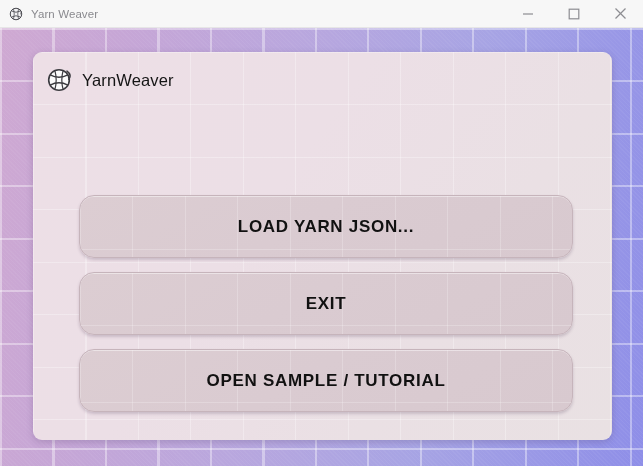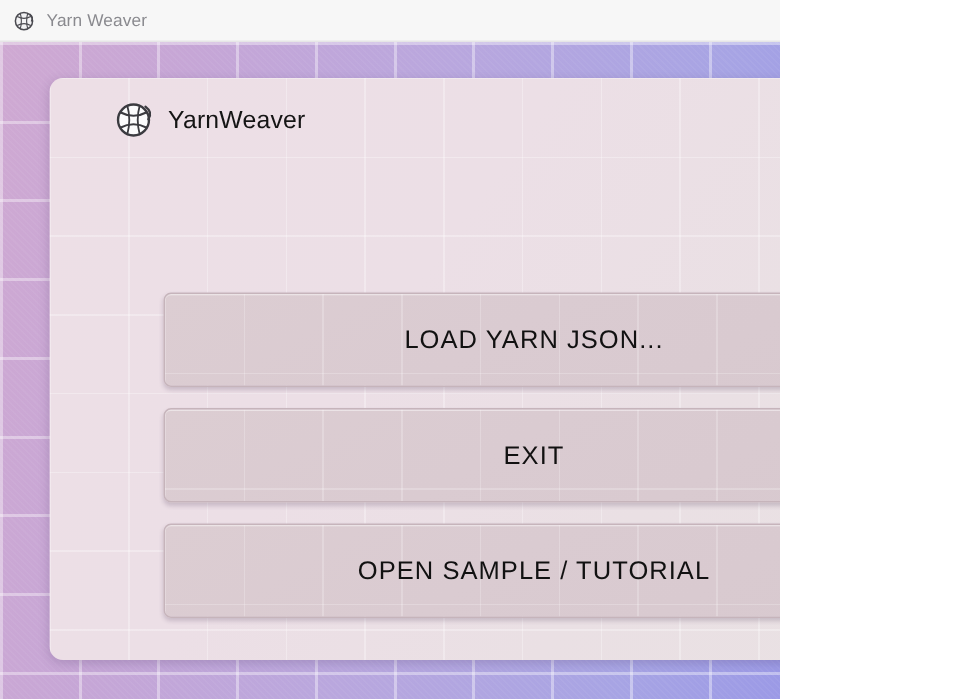--- a/index.html
+++ b/index.html
@@ -6,21 +6,21 @@
     margin: 0;
     padding: 0;
     width: 643px;
     height: 466px;
     overflow: hidden;
     font-family: "Liberation Sans", sans-serif;
   }
 
   #app-window {
     position: relative;
-    width: 520px;
+    width: 643px;
     height: 466px;
     background: #ffffff;
     overflow: hidden;
   }
 
   
   #titlebar {
     position: absolute;
     left: 0;
     top: 0;
@@ -124,21 +124,20 @@
         rgba(0,0,0,0) 52.5px),
       linear-gradient(125deg, #eddfe6 0%, #ecdfe6 40%, #eae0e4 70%, #e9e1e3 100%);
     box-shadow: 0 2px 7px rgba(70,50,90,0.22);
     overflow: hidden;
     z-index: 10;
   }
 
   #card-inner {
     position: absolute;
     inset: 0;
-    margin-left: 30px;
   }
 
   
   #card-header {
     position: absolute;
     left: 11px;
     top: 11px;
     display: flex;
     align-items: center;
     height: 34px;
@@ -169,41 +168,41 @@
     flex-direction: column;
     gap: 14px;
   }
 
   .menu-button {
     position: relative;
     height: 63px;
     width: 100%;
     box-sizing: border-box;
     border: 1px solid #c6b4bb;
-    border-radius: 5px;
+    border-radius: 15px;
     background:
       repeating-linear-gradient(to right,
         rgba(255,255,255,0.22) 0px,
         rgba(255,255,255,0.22) 1px,
         rgba(0,0,0,0) 1px,
         rgba(0,0,0,0) 52.5px),
       repeating-linear-gradient(to bottom,
         rgba(255,255,255,0.22) 0px,
         rgba(255,255,255,0.22) 1px,
         rgba(0,0,0,0) 1px,
         rgba(0,0,0,0) 52.5px),
       linear-gradient(150deg, #dccdd2 0%, #dacbd1 45%, #d8c9cf 100%);
     box-shadow: 0 2px 3px rgba(80,60,90,0.22), inset 0 1px 0 rgba(255,255,255,0.30);
     display: flex;
     align-items: center;
     justify-content: center;
     cursor: pointer;
     font-family: "Liberation Sans", sans-serif;
     font-size: 17px;
-    font-weight: normal;
+    font-weight: bold;
     letter-spacing: 0.7px;
     color: #111111;
     text-align: center;
     padding: 0;
   }
 </style>
 </head>
 <body>
 
 <div id="app-window">

